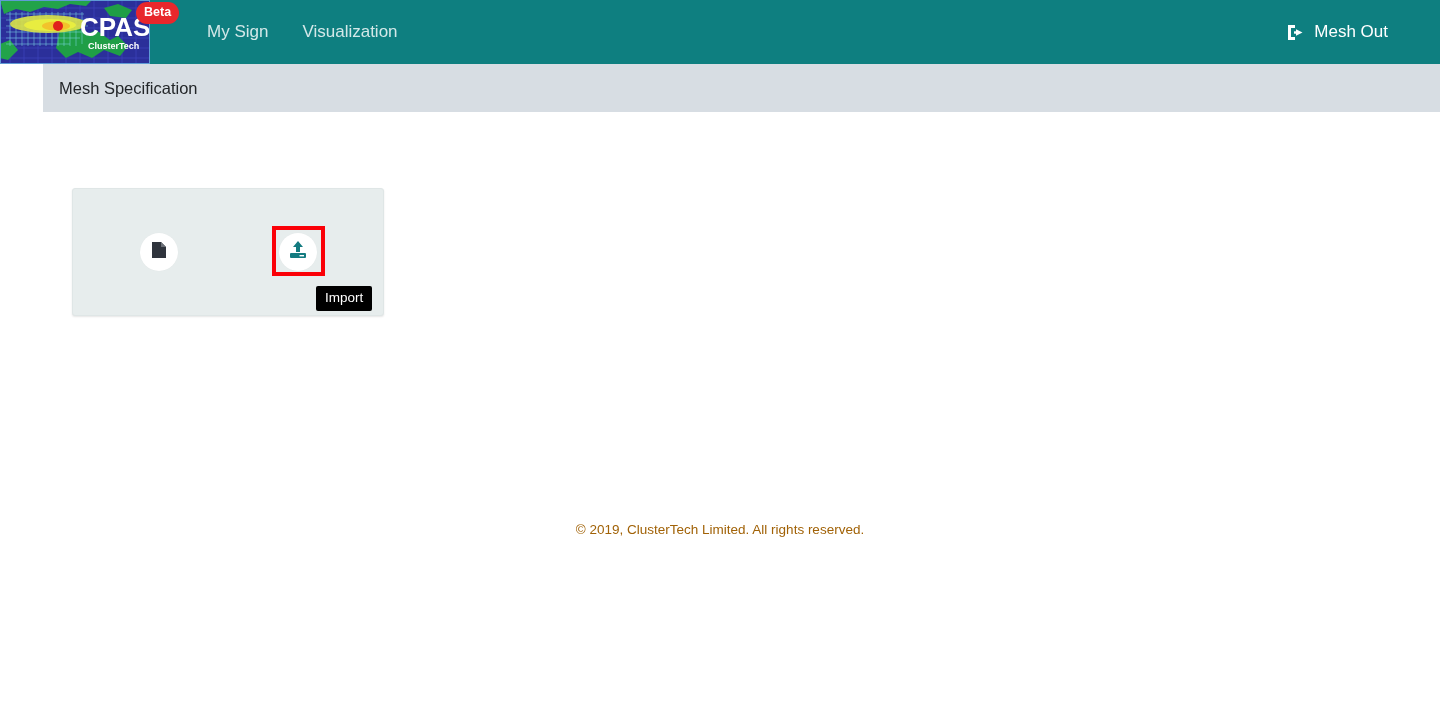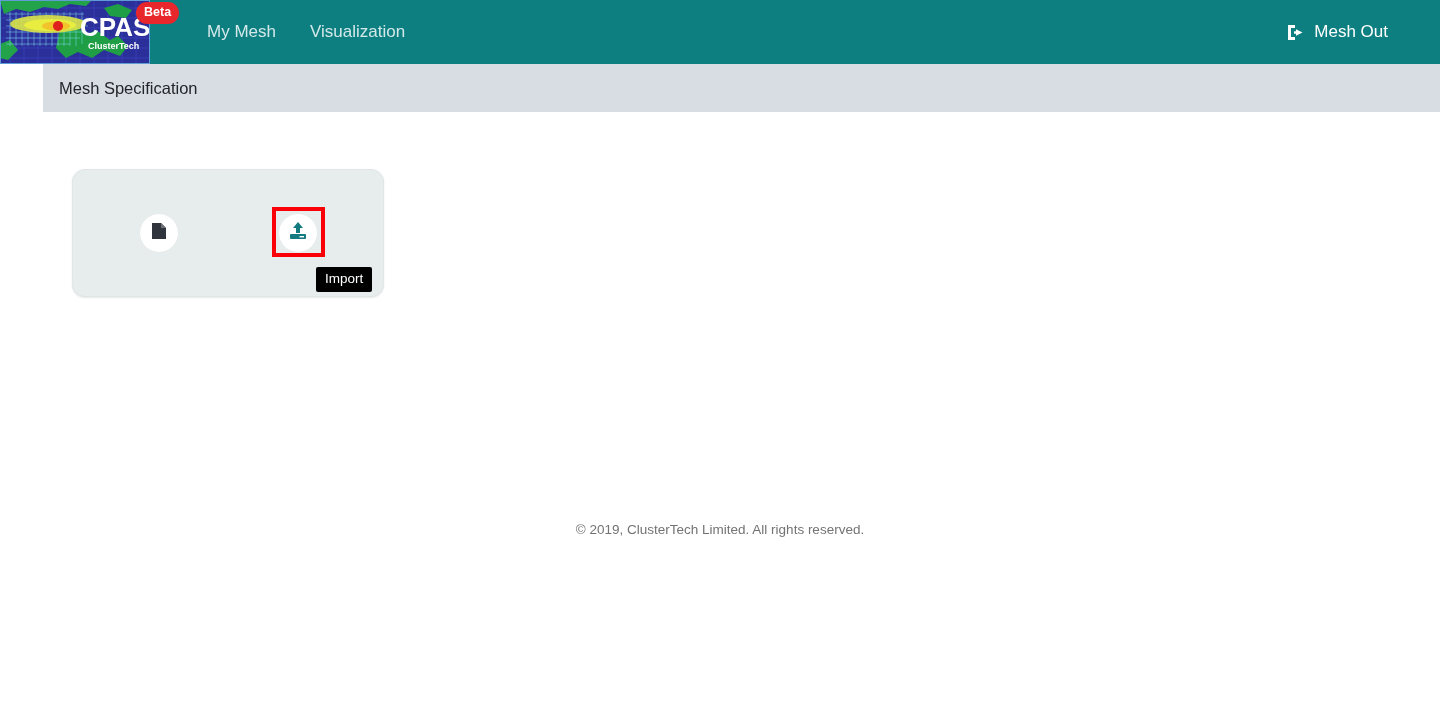--- a/index.html
+++ b/index.html
@@ -113,26 +113,26 @@
     position: absolute;
     top: 112px; left: 0;
     width: 1440px;
     height: 598px;
     background: #ffffff;
   }
 
   .spec-card {
     position: absolute;
     left: 72px;
-    top: 57px;
+    top: 76px;
     width: 310px;
     height: 126px;
     background: #e7eded;
     border: 1px solid #dfe6e6;
-    border-radius: 13px;
+    border-radius: 3px;
     box-shadow: 0 1px 2px rgba(0,0,0,0.10);
   }
 
   .icon-circle {
     position: absolute;
     width: 38px;
     height: 38px;
     border-radius: 50%;
     background: #ffffff;
     display: flex;
@@ -167,21 +167,21 @@
     white-space: nowrap;
   }
 
   .footer {
     position: absolute;
     top: 410px;
     left: 0;
     width: 1440px;
     text-align: center;
     font-size: 13.5px;
-    color: #737373;
+    color: #a16207;
   }
 </style>
 </head>
 <body>
 
 <div class="navbar">
 
   <div class="brand">
     <div class="brand-logo">
       <svg width="150" height="64" viewBox="0 0 150 64" xmlns="http://www.w3.org/2000/svg">
@@ -212,21 +212,21 @@
 
         <text x="80" y="36" font-family="Liberation Sans, sans-serif" font-size="26" font-weight="bold" fill="#ffffff">CPAS</text>
         <text x="88" y="49" font-family="Liberation Sans, sans-serif" font-size="9" font-weight="bold" fill="#ffffff">ClusterTech</text>
         <rect x="0.5" y="0.5" width="149" height="63" fill="none" stroke="#5f9bd5" stroke-width="1"></rect>
       </svg>
     </div>
     <span class="beta-badge">Beta</span>
   </div>
 
   <div class="nav-links">
-    <a class="nav-link" href="#">My Mesh</a>
+    <a class="nav-link" href="#">My Sign</a>
     <a class="nav-link" href="#">Visualization</a>
   </div>
 
   <div class="nav-right">
     <span class="signout-icon">
       <svg width="19" height="19" viewBox="0 0 19 19" xmlns="http://www.w3.org/2000/svg">
         <path d="M2 2 H9 V5 H5 V14 H9 V17 H2 Z" fill="#ffffff"></path>
         <path d="M10 6.2 L16.5 9.5 L10 12.8 Z" fill="#ffffff"></path>
         <rect x="8" y="8.3" width="5" height="2.4" fill="#ffffff"></rect>
       </svg>

